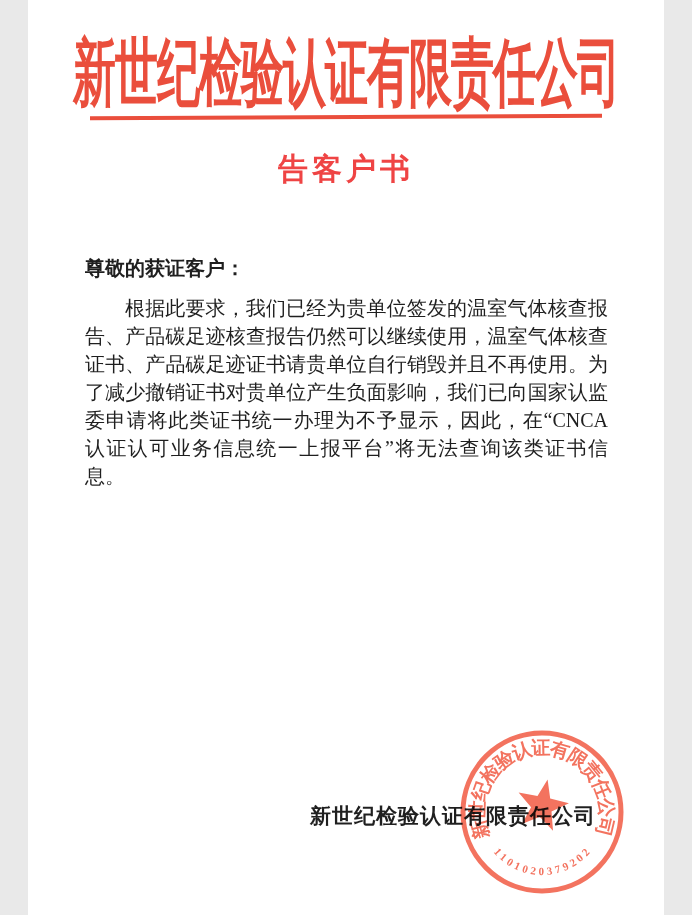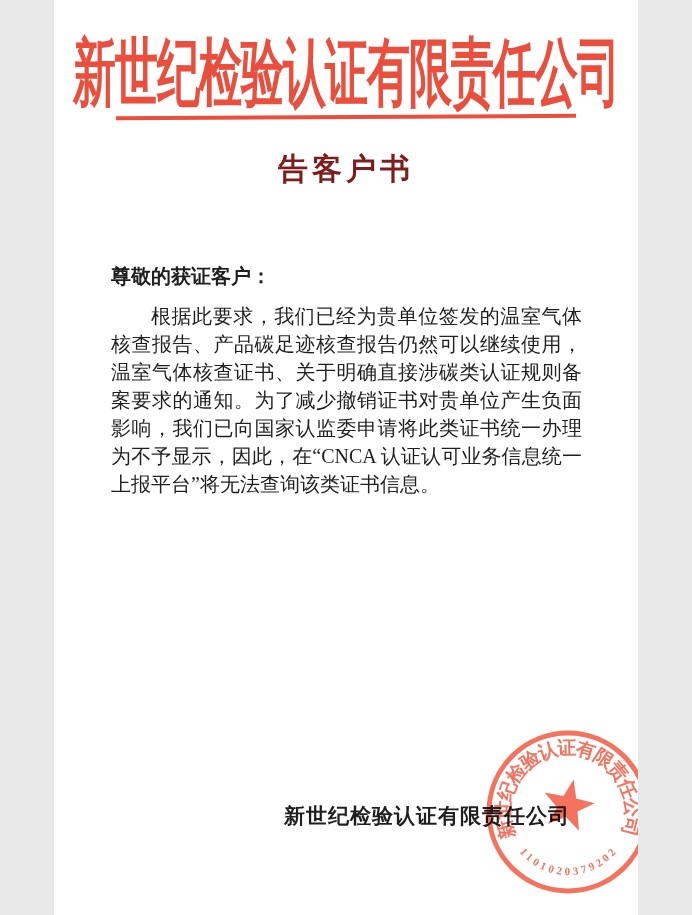--- a/index.html
+++ b/index.html
@@ -1,18 +1,18 @@
 <!DOCTYPE html>
 <html><head>
 <meta charset="utf-8">
 <style>
   html,body{margin:0;padding:0;background:#e9e9e9;}
   .page{
     position:relative;
-    width:584px;height:915px;
+    width:636px;height:915px;
     margin:0 auto;
     background:#ffffff;
     overflow:hidden;
     font-family:"Liberation Serif", serif;
     color:#1f1f1f;
   }
   
   .company-header{
     position:absolute;
     top:36px;left:0;right:0;
@@ -34,33 +34,33 @@
     background:#ea4e3c;
     transform:rotate(-0.3deg);
   }
   .doc-title{
     position:absolute;
     top:149px;left:0;right:0;
     text-align:center;
     font-size:30px;
     font-weight:bold;
     letter-spacing:4px;
-    color:#7f1d1d;
+    color:#ef4444;
     font-family:"Liberation Sans", sans-serif;
   }
   .body-text{
     position:absolute;
     top:250px;left:57px;right:56px;
     font-size:20px;
     line-height:28px;
     text-align:justify;
   }
   .salutation{
     font-weight:bold;
-    margin:12px 0 12px 0;
+    margin:4px 0 12px 0;
   }
   .body-text p.para{
     margin:0 0 5px 0;
     text-indent:2em;
   }
   .signature{
     position:absolute;
     top:802px;right:68px;
     text-align:right;
     z-index:2;
@@ -96,21 +96,21 @@
 <div class="page">
 
   <div class="company-header">新世纪检验认证有限责任公司</div>
 
   <div class="header-underline"></div>
 
   <div class="doc-title">告客户书</div>
 
   <div class="body-text">
     <p class="salutation">尊敬的获证客户：</p>
-    <p class="para">根据此要求，我们已经为贵单位签发的温室气体核查报告、产品碳足迹核查报告仍然可以继续使用，温室气体核查证书、关于明确直接涉碳类认证规则备案要求的通知。为了减少撤销证书对贵单位产生负面影响，我们已向国家认监委申请将此类证书统一办理为不予显示，因此，在“CNCA 认证认可业务信息统一上报平台”将无法查询该类证书信息。</p>
+    <p class="para">根据此要求，我们已经为贵单位签发的温室气体核查报告、产品碳足迹核查报告仍然可以继续使用，温室气体核查证书、产品碳足迹证书请贵单位自行销毁并且不再使用。为了减少撤销证书对贵单位产生负面影响，我们已向国家认监委申请将此类证书统一办理为不予显示，因此，在“CNCA 认证认可业务信息统一上报平台”将无法查询该类证书信息。</p>
   </div>
 
   <div class="signature">
     <p class="sig-company">新世纪检验认证有限责任公司</p>
   </div>
 
   <svg class="seal" viewBox="0 0 170 170">
     <defs>
       <path id="arcTop" d="M 32.4 109.5 A 58 58 0 1 1 137.6 109.5" fill="none"></path>
       <path id="arcBottom" d="M 33.4 121.2 A 63 63 0 0 0 136.6 121.2" fill="none"></path>

